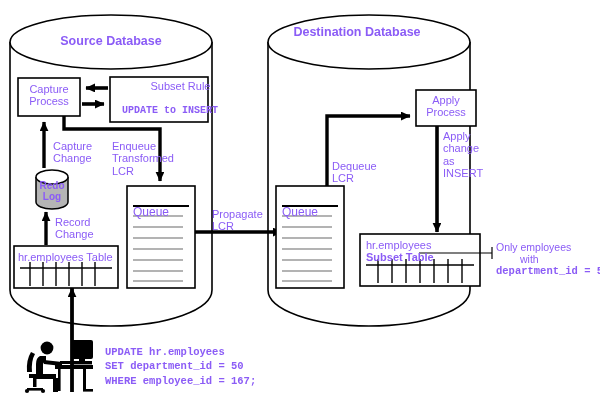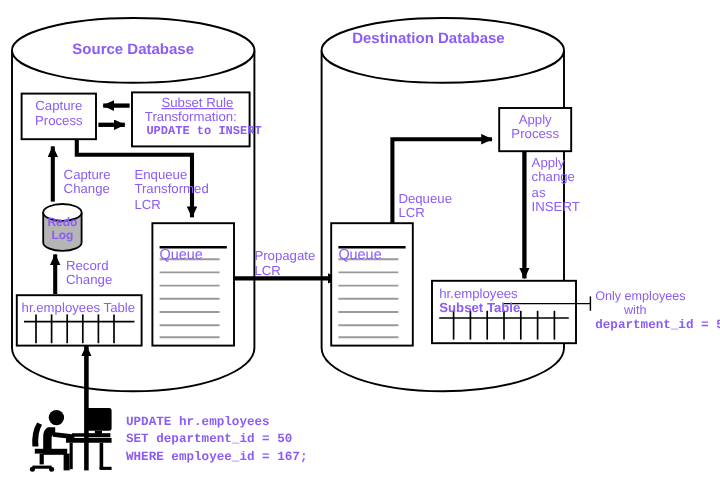--- a/index.html
+++ b/index.html
@@ -223,22 +223,21 @@
 
       <path d="M60,361 l14,0 l2,3 l-16,0 z"></path>
     </g>
   </svg>
 
   <div class="lbl db-title" style="left:11px; top:34px; width:200px;">Source Database</div>
 
   <div class="lbl box-label" style="left:18px; top:83px; width:62px;">Capture
 Process</div>
 
-  <div class="lbl box-label" style="left:110px; top:80px; width:109px;text-decoration:underline;">Subset Rule</div>
-  <div class="lbl box-label" style="left:110px; top:92px; width:98px;">Transformation:</div>
+  <div class="lbl box-label" style="left:126px; top:80px; width:109px;">Subset Rule</div>
   <div class="lbl box-label mono" style="left:110px; top:105px; width:120px; font-size:10px; font-weight:bold;">UPDATE to INSERT</div>
 
   <div class="lbl note" style="left:53px; top:140px;">Capture
 Change</div>
 
   <div class="lbl note" style="left:112px; top:140px;">Enqueue
 Transformed
 LCR</div>
 
   <div class="lbl redo-label" style="left:33px; top:180px; width:38px;">Redo

